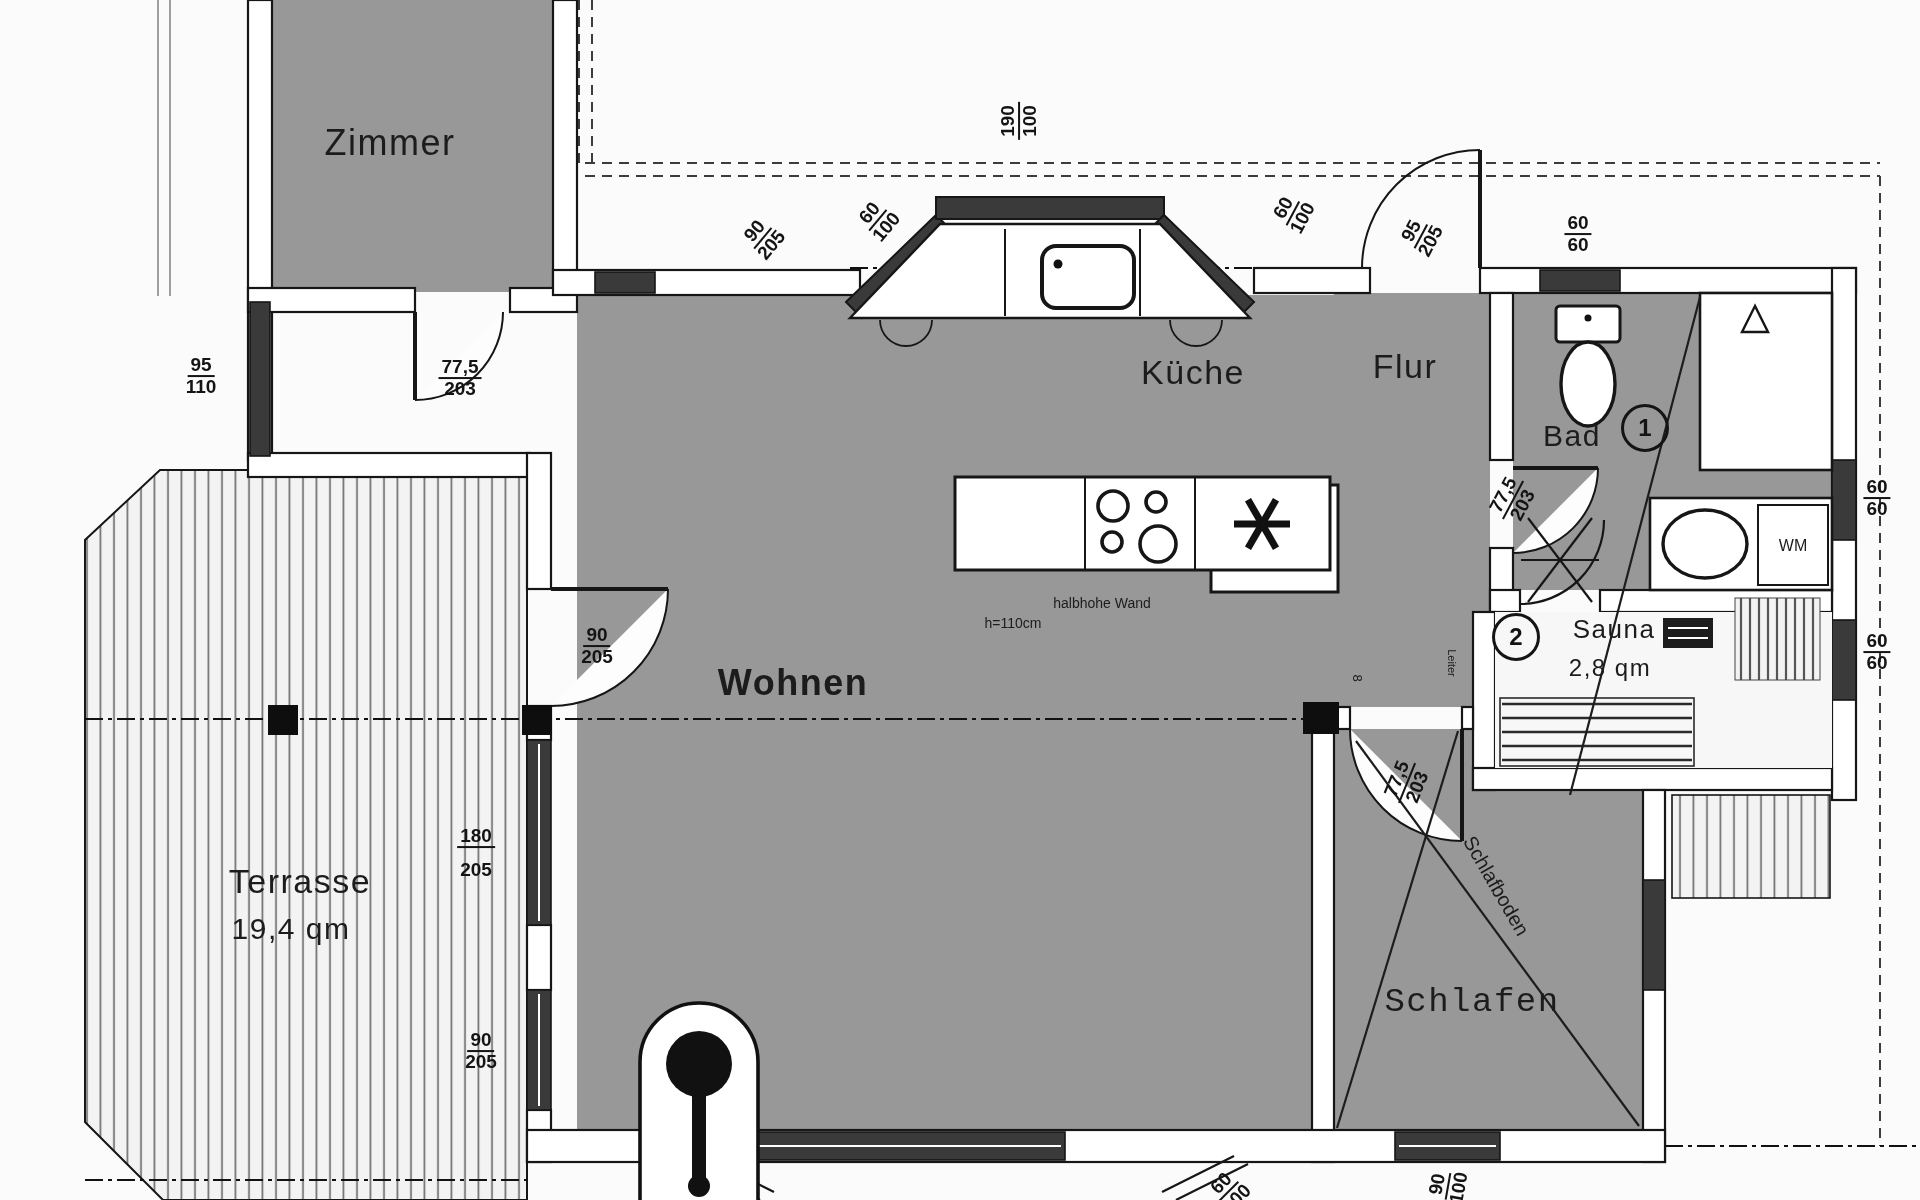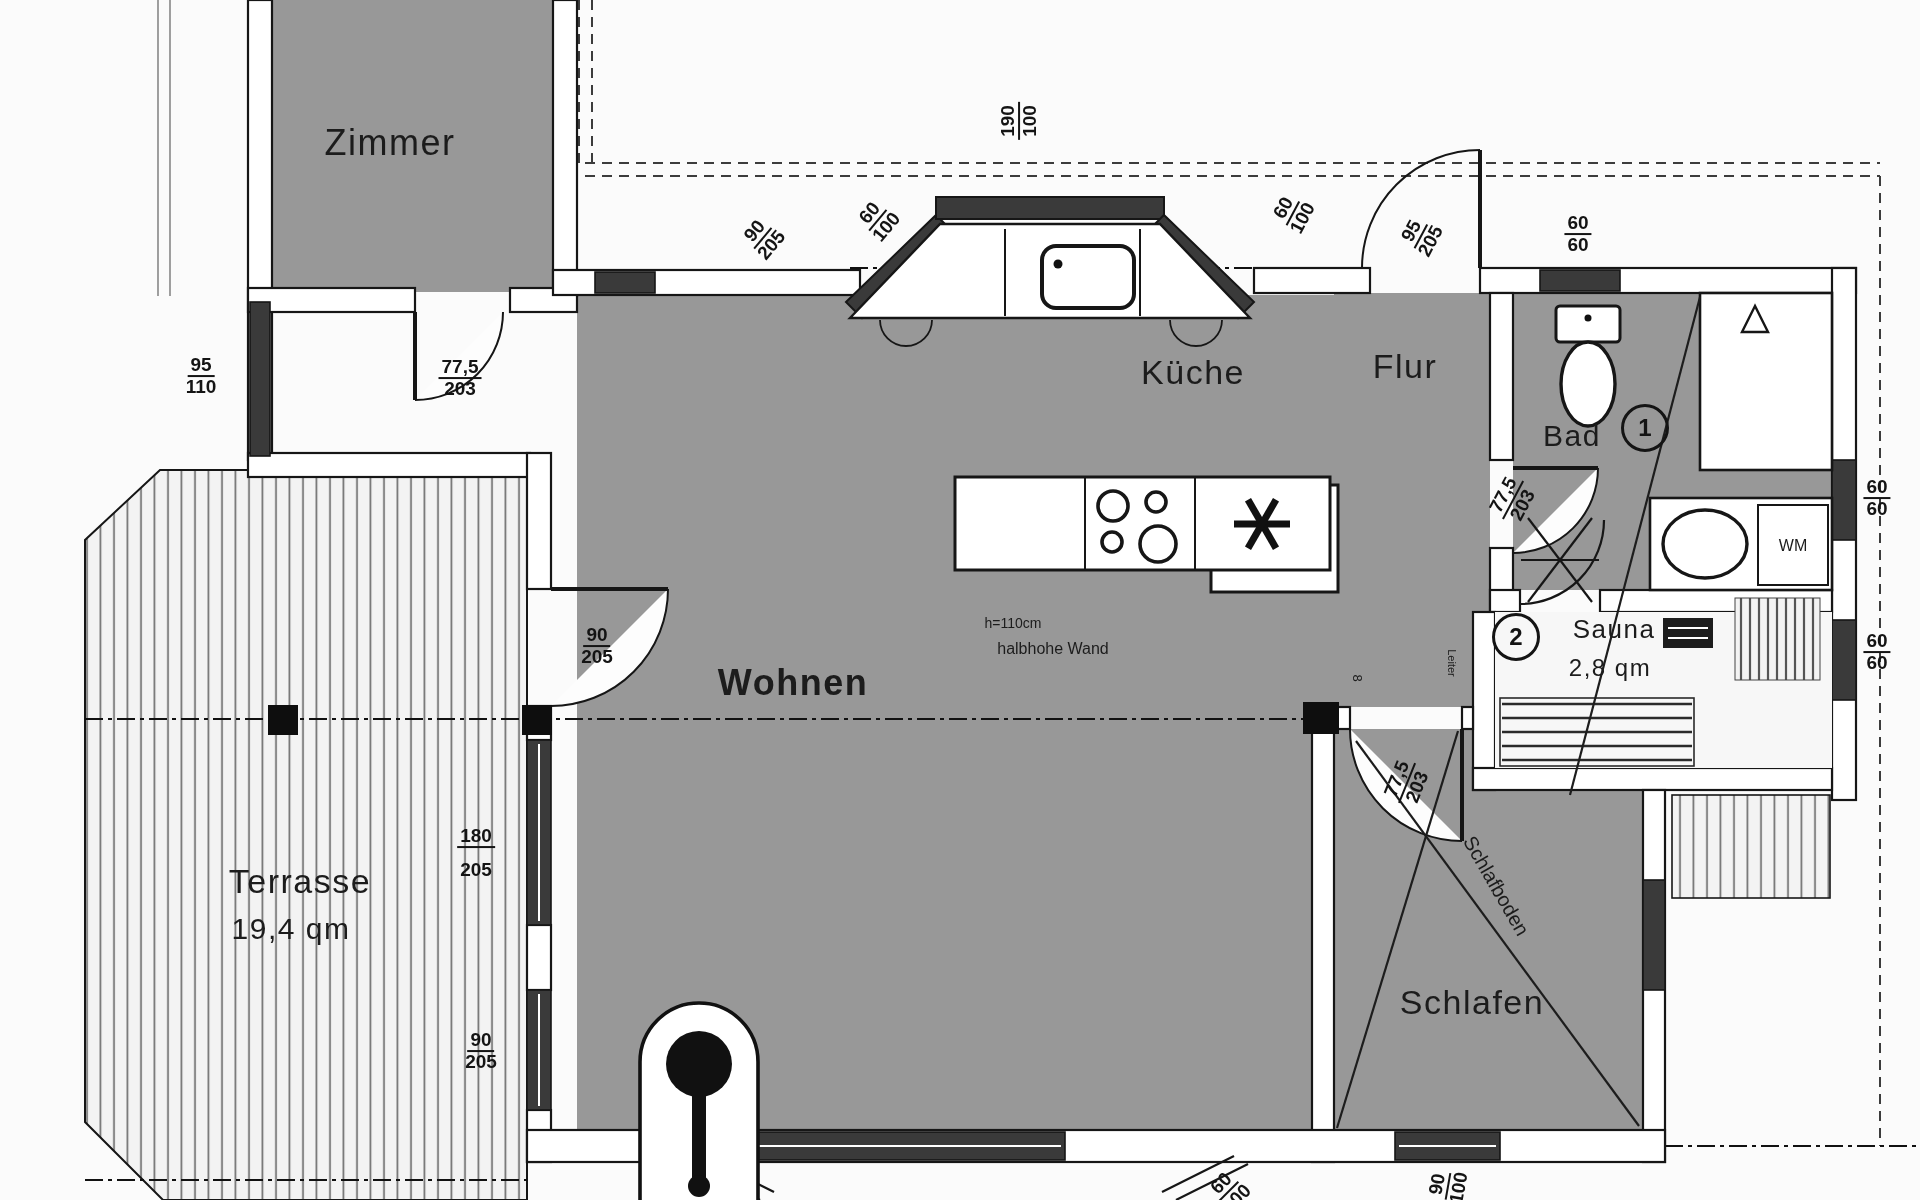--- a/index.html
+++ b/index.html
@@ -233,26 +233,26 @@
     <rect x="1303" y="702" width="36" height="32"></rect>
   </g>
 </svg>
 
 <div id="label-layer">
       <div class="room" style="left: 390px; top: 143px; font-size: 36px; transform: translate(-50%, -50%) rotate(0deg);">Zimmer</div>
       <div class="room" style="left: 1193px; top: 372px; font-size: 34px; transform: translate(-50%, -50%) rotate(0deg); text-align: right;">Küche</div>
       <div class="room" style="left: 1405px; top: 366px; font-size: 34px; transform: translate(-50%, -50%) rotate(0deg);">Flur</div>
       <div class="room" style="left: 1572px; top: 436px; font-size: 30px; transform: translate(-50%, -50%) rotate(0deg);">Bad</div>
       <div class="room" style="left: 793px; top: 683px; font-size: 36px; transform: translate(-50%, -50%) rotate(0deg); font-weight: bold;">Wohnen</div>
-      <div class="room" style="left: 1472px; top: 1002px; font-size: 34px; transform: translate(-50%, -50%) rotate(0deg);">Schlafen</div>
+      <div class="room" style="left: 1472px; top: 1002px; font-size: 34px; transform: translate(-50%, -50%) rotate(0deg); font-family: Liberation Mono, monospace;">Schlafen</div>
       <div class="room" style="left: 300px; top: 881px; font-size: 34px; transform: translate(-50%, -50%) rotate(0deg);">Terrasse</div>
       <div class="room" style="left: 291px; top: 929px; font-size: 30px; transform: translate(-50%, -50%) rotate(0deg);">19,4 qm</div>
       <div class="room" style="left: 1602px; top: 629px; font-size: 26px; transform: translate(-50%, -50%) rotate(0deg); margin-left: 12px;">Sauna</div>
       <div class="room" style="left: 1610px; top: 668px; font-size: 24px; transform: translate(-50%, -50%) rotate(0deg); text-align: right;">2,8 qm</div>
-      <div class="note" style="left: 1053px; top: 603px; font-size: 16px; transform: translate(-50%, -50%) rotate(0deg); margin-top: 46px;">halbhohe Wand</div>
+      <div class="note" style="left: 1102px; top: 603px; font-size: 14px; transform: translate(-50%, -50%) rotate(0deg);">halbhohe Wand</div>
       <div class="note" style="left: 1013px; top: 623px; font-size: 14px; transform: translate(-50%, -50%) rotate(0deg);">h=110cm</div>
       <div class="note" style="left: 1793px; top: 546px; font-size: 16px; transform: translate(-50%, -50%) rotate(0deg);">WM</div>
       <div class="note" style="left: 1496px; top: 886px; font-size: 20px; transform: translate(-50%, -50%) rotate(60deg);">Schlafboden</div>
       <div class="note" style="left: 1452px; top: 663px; font-size: 11px; transform: translate(-50%, -50%) rotate(90deg);">Leiter</div>
       <div class="note" style="left: 1357px; top: 678px; font-size: 13px; transform: translate(-50%, -50%) rotate(90deg);">8</div>
       <div class="dim" style="left: 201px; top: 376px; font-size: 19px; transform: translate(-50%, -50%) rotate(0deg);">
         <span class="num">95</span>
         <span>110</span>
       </div>
       <div class="dim" style="left: 460px; top: 378px; font-size: 19px; transform: translate(-50%, -50%) rotate(0deg);">

